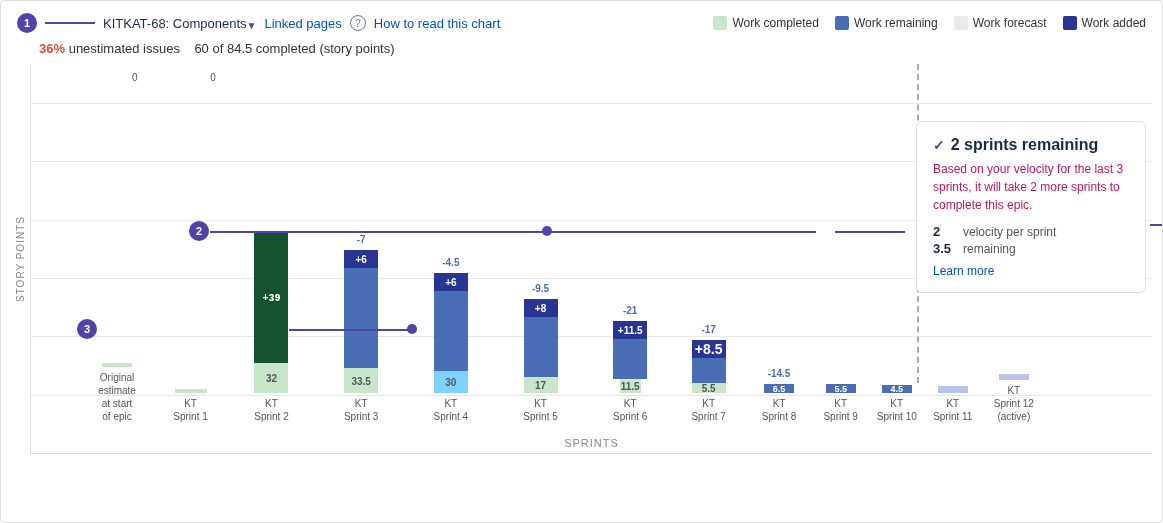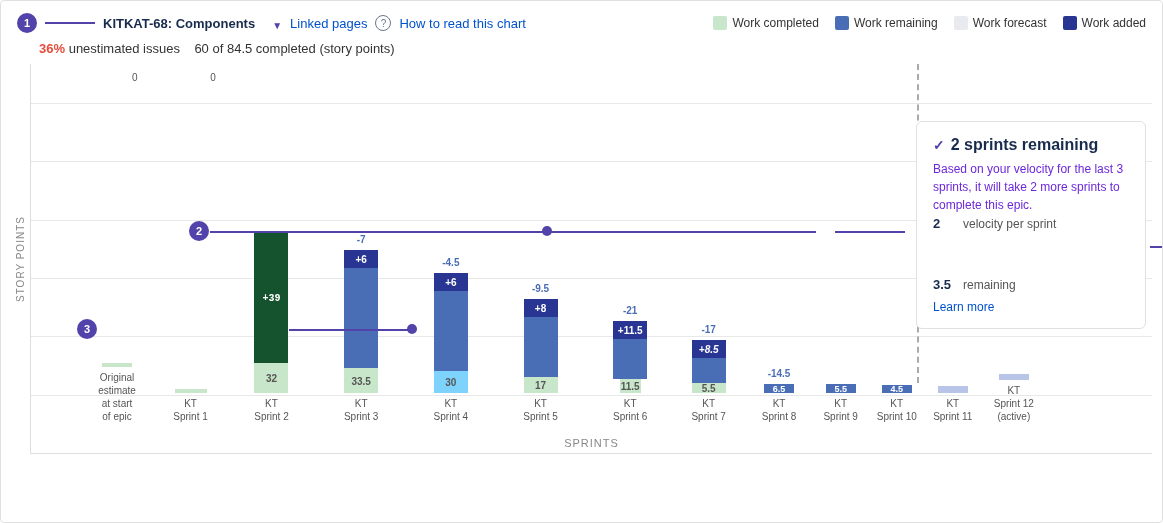--- a/index.html
+++ b/index.html
@@ -1,21 +1,21 @@
 <!DOCTYPE html>
 <html><head>
   <meta charset="utf-8">
   <style>
     * { box-sizing: border-box; margin: 0; padding: 0; }
     body { font-family: -apple-system, BlinkMacSystemFont, 'Segoe UI', sans-serif; font-size: 12px; background: #fff; color: #333; }
     .container { width: 1163px; height: 523px; background: #fff; border: 1px solid #e0e0e0; border-radius: 4px; position: relative; overflow: hidden; }
     .header { padding: 12px 16px 6px; display: flex; align-items: center; gap: 16px; flex-wrap: wrap; }
     .header-left { display: flex; align-items: center; gap: 8px; }
     .circle-num { width: 20px; height: 20px; border-radius: 50%; background: #5243aa; color: #fff; font-size: 11px; font-weight: bold; display: flex; align-items: center; justify-content: center; }
-    .sprint-selector { display: flex; align-items: flex-end; gap: 17px; font-size: 13px; font-weight: 700; color: #172b4d; cursor: pointer; }
+    .sprint-selector { display: flex; align-items: flex-end; gap: 0; font-size: 13px; font-weight: 400; color: #172b4d; cursor: pointer; }
     .dropdown-arrow { font-size: 10px; color: #5243aa; }
     .linked-pages { color: #0052cc; font-size: 13px; cursor: pointer; }
     .help-icon { width: 16px; height: 16px; border-radius: 50%; border: 1.5px solid #6b778c; display: inline-flex; align-items: center; justify-content: center; font-size: 10px; color: #6b778c; cursor: pointer; }
     .how-to { color: #0052cc; font-size: 13px; cursor: pointer; }
     .legend { margin-left: auto; display: flex; gap: 16px; align-items: center; flex-wrap: wrap; }
     .legend-item { display: flex; align-items: center; gap: 5px; font-size: 12px; color: #333; }
     .legend-swatch { width: 14px; height: 14px; border-radius: 2px; }
     .sub-header { padding: 2px 16px 8px 38px; font-size: 13px; color: #333; }
     .sub-header span.red { color: #e74c3c; font-weight: bold; }
     .chart-area { display: flex; height: 390px; position: relative; padding: 0 10px 0 10px; }
@@ -25,21 +25,21 @@
     .bar-group { position: absolute; bottom: 30px; display: flex; flex-direction: column; align-items: center; }
     .bar-stack { display: flex; flex-direction: column-reverse; align-items: center; position: relative; }
     .sprint-label { font-size: 10px; color: #555; text-align: center; margin-top: 4px; line-height: 1.3; }
     .x-axis-label { position: absolute; bottom: 4px; left: 0; right: 0; text-align: center; font-size: 11px; color: #888; letter-spacing: 1px; text-transform: uppercase; }
     .annotation-dot { position: absolute; width: 10px; height: 10px; border-radius: 50%; background: #5243aa; transform: translate(-50%, -50%); }
     .annotation-num { position: absolute; width: 20px; height: 20px; border-radius: 50%; background: #5243aa; color: #fff; font-size: 11px; font-weight: bold; display: flex; align-items: center; justify-content: center; transform: translate(-50%, -50%); }
     .dashed-vertical { position: absolute; bottom: 30px; border-right: 2px dashed #aaa; }
     .info-box { position: absolute; right: 16px; background: #fff; border: 1px solid #e0e0e0; border-radius: 6px; padding: 14px 16px; width: 230px; font-size: 12px; }
     .info-box-title { font-size: 16px; font-weight: 700; color: #172b4d; display: flex; align-items: center; gap: 6px; margin-bottom: 6px; }
     .check-icon { color: #5243aa; font-size: 14px; }
-    .info-box-desc { color: #6d28d9; line-height: 1.5; margin-bottom: 2px; }
+    .info-box-desc { color: #be185d; line-height: 1.5; margin-bottom: 10px; }
     .info-stat { display: flex; gap: 6px; align-items: baseline; margin-bottom: 2px; }
     .info-stat-num { font-weight: 700; color: #172b4d; font-size: 13px; width: 24px; }
     .info-stat-label { color: #555; font-size: 12px; }
     .learn-more { color: #0052cc; font-size: 12px; cursor: pointer; margin-top: 8px; display: block; }
   </style>
 </head>
 <body>
 
 <div class="container">
 
@@ -190,21 +190,21 @@
 
       <div class="bar-group" style="left:58%;width:55px;">
         <div style="position:relative;">
           <div style="position:absolute;top:-16px;left:50%;transform:translateX(-50%);font-size:10px;color:#4a6eb5;font-weight:700;">-17</div>
           <div class="bar-stack" style="width:34px;">
             <div style="width:34px;height:10px;background:#c8e6c9;position:relative;">
               <span style="position:absolute;width:100%;text-align:center;top:50%;transform:translateY(-50%);font-size:10px;color:#555;font-weight:700;">5.5</span>
             </div>
             <div style="width:34px;height:25px;background:#4a6eb5;position:relative;"></div>
             <div style="width:34px;height:18px;background:#283593;position:relative;">
-              <span style="position:absolute;width:100%;text-align:center;top:50%;transform:translateY(-50%);font-size:10px;color:#fff;font-weight:700;font-style:italic;">+8.5</span>
+              <span style="position:absolute;width:100%;text-align:center;top:50%;transform:translateY(-50%);font-size:14px;color:#fff;font-weight:700;">+8.5</span>
             </div>
           </div>
         </div>
         <div class="sprint-label">KT<br>Sprint 7</div>
       </div>
 
       <div class="bar-group" style="left:64.5%;width:50px;">
         <div style="position:relative;">
           <div style="position:absolute;top:-16px;left:50%;transform:translateX(-50%);font-size:10px;color:#4a6eb5;font-weight:700;">-14.5</div>
           <div class="bar-stack" style="width:30px;">
@@ -270,21 +270,21 @@
     <div class="info-box-title">
       <span class="check-icon">✓</span>
       <span>2 sprints remaining</span>
     </div>
     <div class="info-box-desc">Based on your velocity for the last 3 sprints, it will take 2 more sprints to complete this epic.</div>
     <div class="info-stat">
       <span class="info-stat-num">2</span>
       <span class="info-stat-label">velocity per sprint</span>
     </div>
     <div class="info-stat">
-      <span class="info-stat-num" style="font-weight:700;color:#172b4d;font-size:13px;width:24px;margin-top:44px;">3.5</span>
+      <span class="info-stat-num" style="font-weight:700;color:#172b4d;font-size:13px;width:24px;">3.5</span>
       <span class="info-stat-label">remaining</span>
     </div>
     <a class="learn-more">Learn more</a>
 
     <div style="position:absolute;right:-60px;top:60%;width:55px;height:2px;background:#5243aa;"></div>
 
   </div>
 </div>
 
 </body></html>

